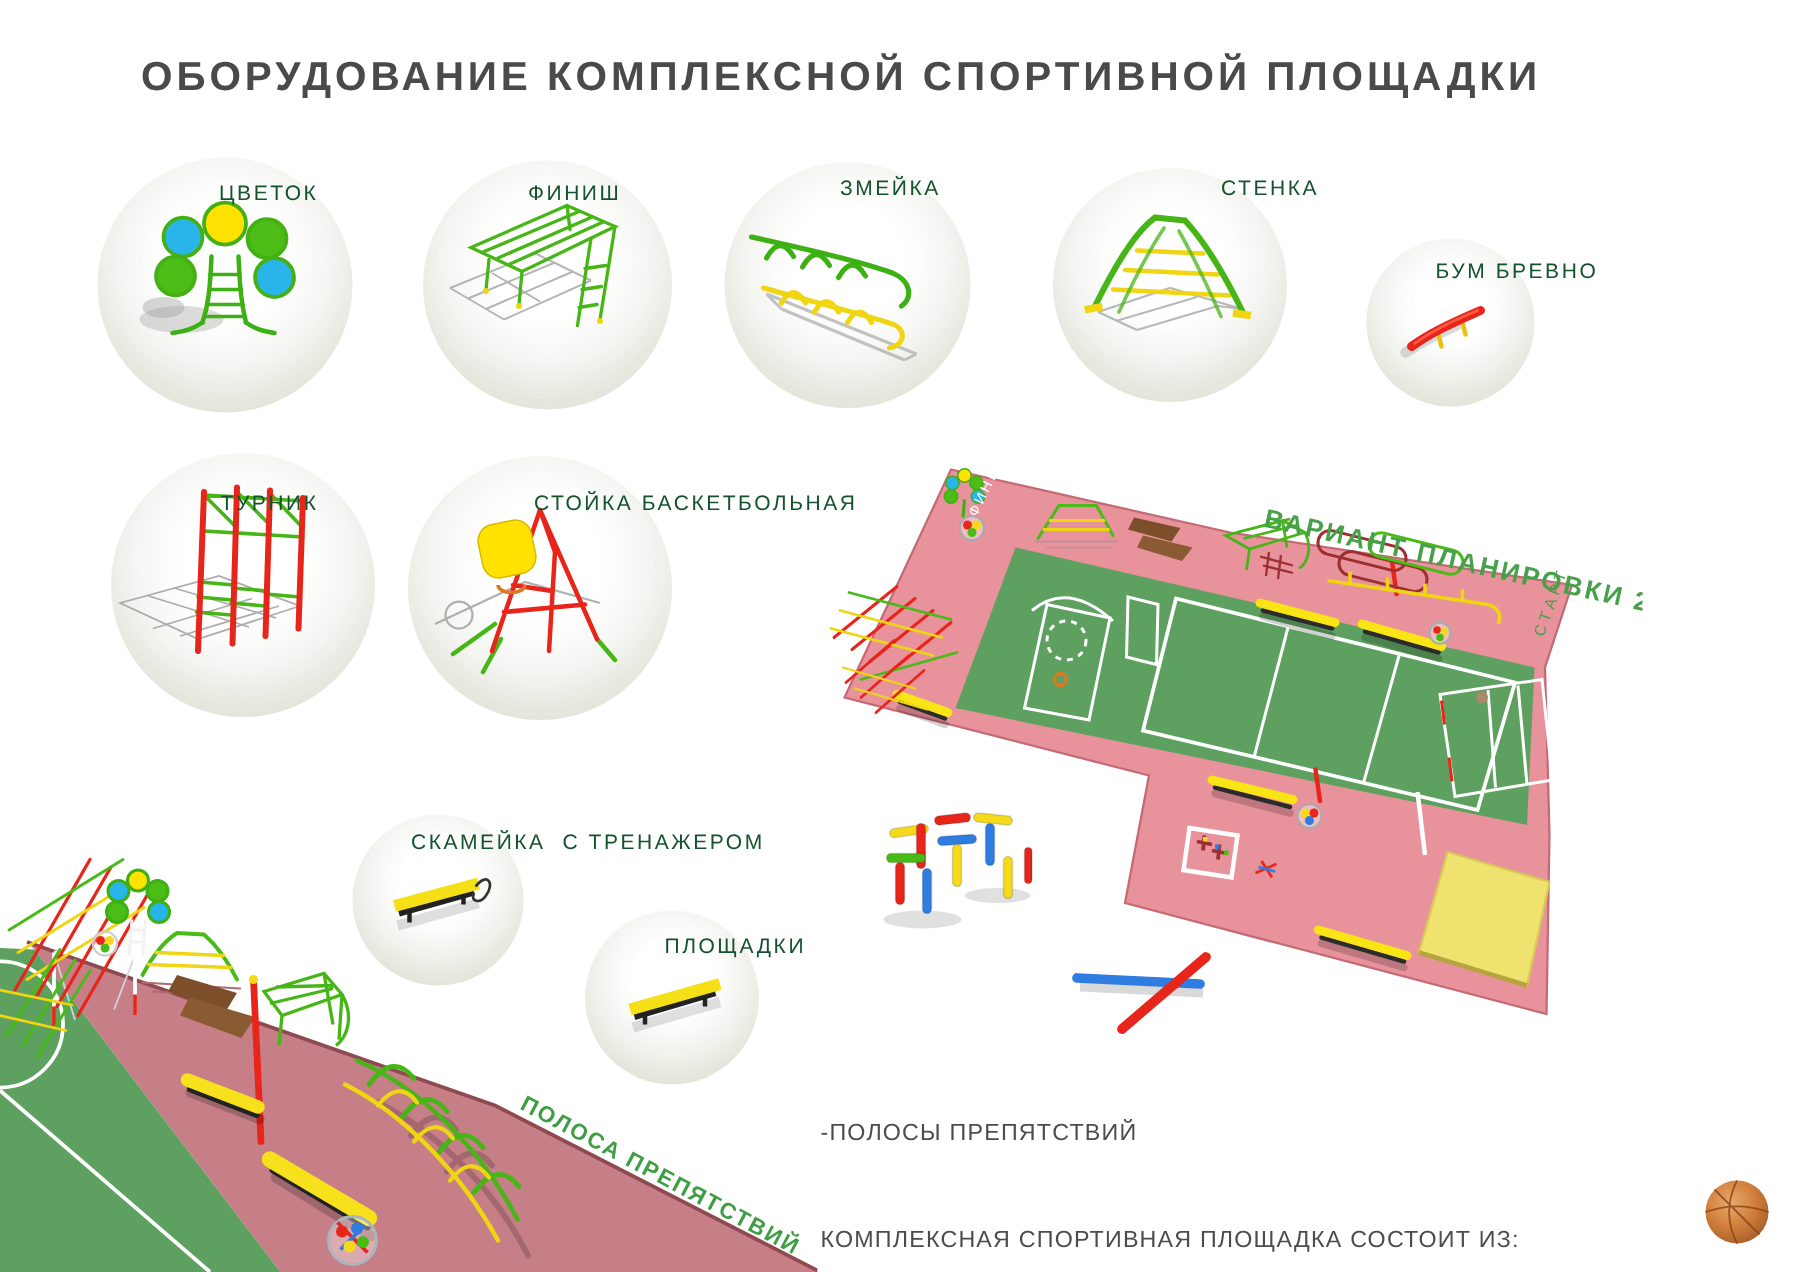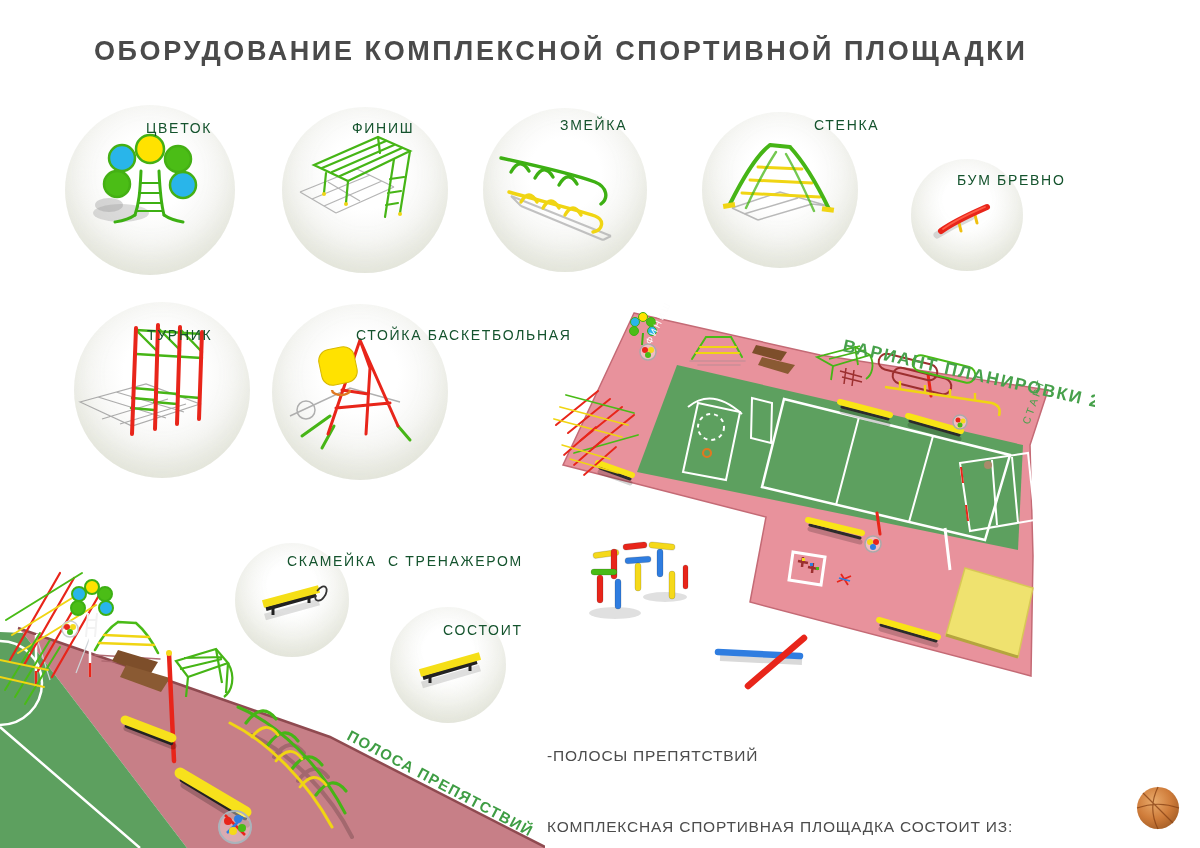--- a/index.html
+++ b/index.html
@@ -153,31 +153,31 @@
 
 <div class="eq-circle" style="left:235px;top:543px;width:114px;height:114px;">
   <svg width="114" height="114" viewBox="0 0 114 114">
     <path d="M30,74 L84,59" stroke="#000" opacity=".12" stroke-width="7"></path>
     <path d="M38,64 v8 M74,52 v8" stroke="#222" stroke-width="3"></path>
     <path d="M31,66 L81,52" stroke="#222" stroke-width="4"></path>
     <path d="M28,61 L84,46" stroke="#f5df17" stroke-width="8"></path>
     <path d="M82,48 c8,-10 13,-2 7,6 c-4,6 -11,4 -8,-2" stroke="#333" stroke-width="1.8" fill="none"></path>
   </svg>
 </div>
-<div class="eq-label" style="left:287px;top:553px;">СКАМЕЙКА  С ТРЕНАЖЕРОМ</div>
+<div class="eq-label" style="left:274px;top:553px;">СКАМЕЙКА  С ТРЕНАЖЕРОМ</div>
 
 <div class="eq-circle" style="left:390px;top:607px;width:116px;height:116px;">
   <svg width="116" height="116" viewBox="0 0 116 116">
     <path d="M32,78 L90,61" stroke="#000" opacity=".12" stroke-width="7"></path>
     <path d="M40,68 v8 M80,56 v8" stroke="#222" stroke-width="3"></path>
     <path d="M33,71 L87,55" stroke="#222" stroke-width="4"></path>
     <path d="M30,66 L90,49" stroke="#f5df17" stroke-width="8"></path>
   </svg>
 </div>
-<div class="eq-label" style="left:443px;top:622px;">СОСТОИТ</div>
+<div class="eq-label" style="left:443px;top:622px;">ПЛОЩАДКИ</div>
 
 <svg class="abs-svg" style="left:540px;top:295px;" width="555" height="400" viewBox="0 0 555 400">
 
   <polygon points="94,18 280,60 508,95 490,150 493,261 491,381 210,307 226,222 23,170" fill="#e8929c" stroke="#c46a75" stroke-width="1.5"></polygon>
 
   <polygon points="137,70 483,150 478,255 97,177" fill="#5da05f"></polygon>
 
   <g stroke="#ffffff" fill="none">
     <path d="M244,104 L470,160 L445,245 L222,192 Z" stroke-width="2.5"></path>
     <path d="M319,122 L296,210 M393,141 L369,227" stroke-width="2"></path>

